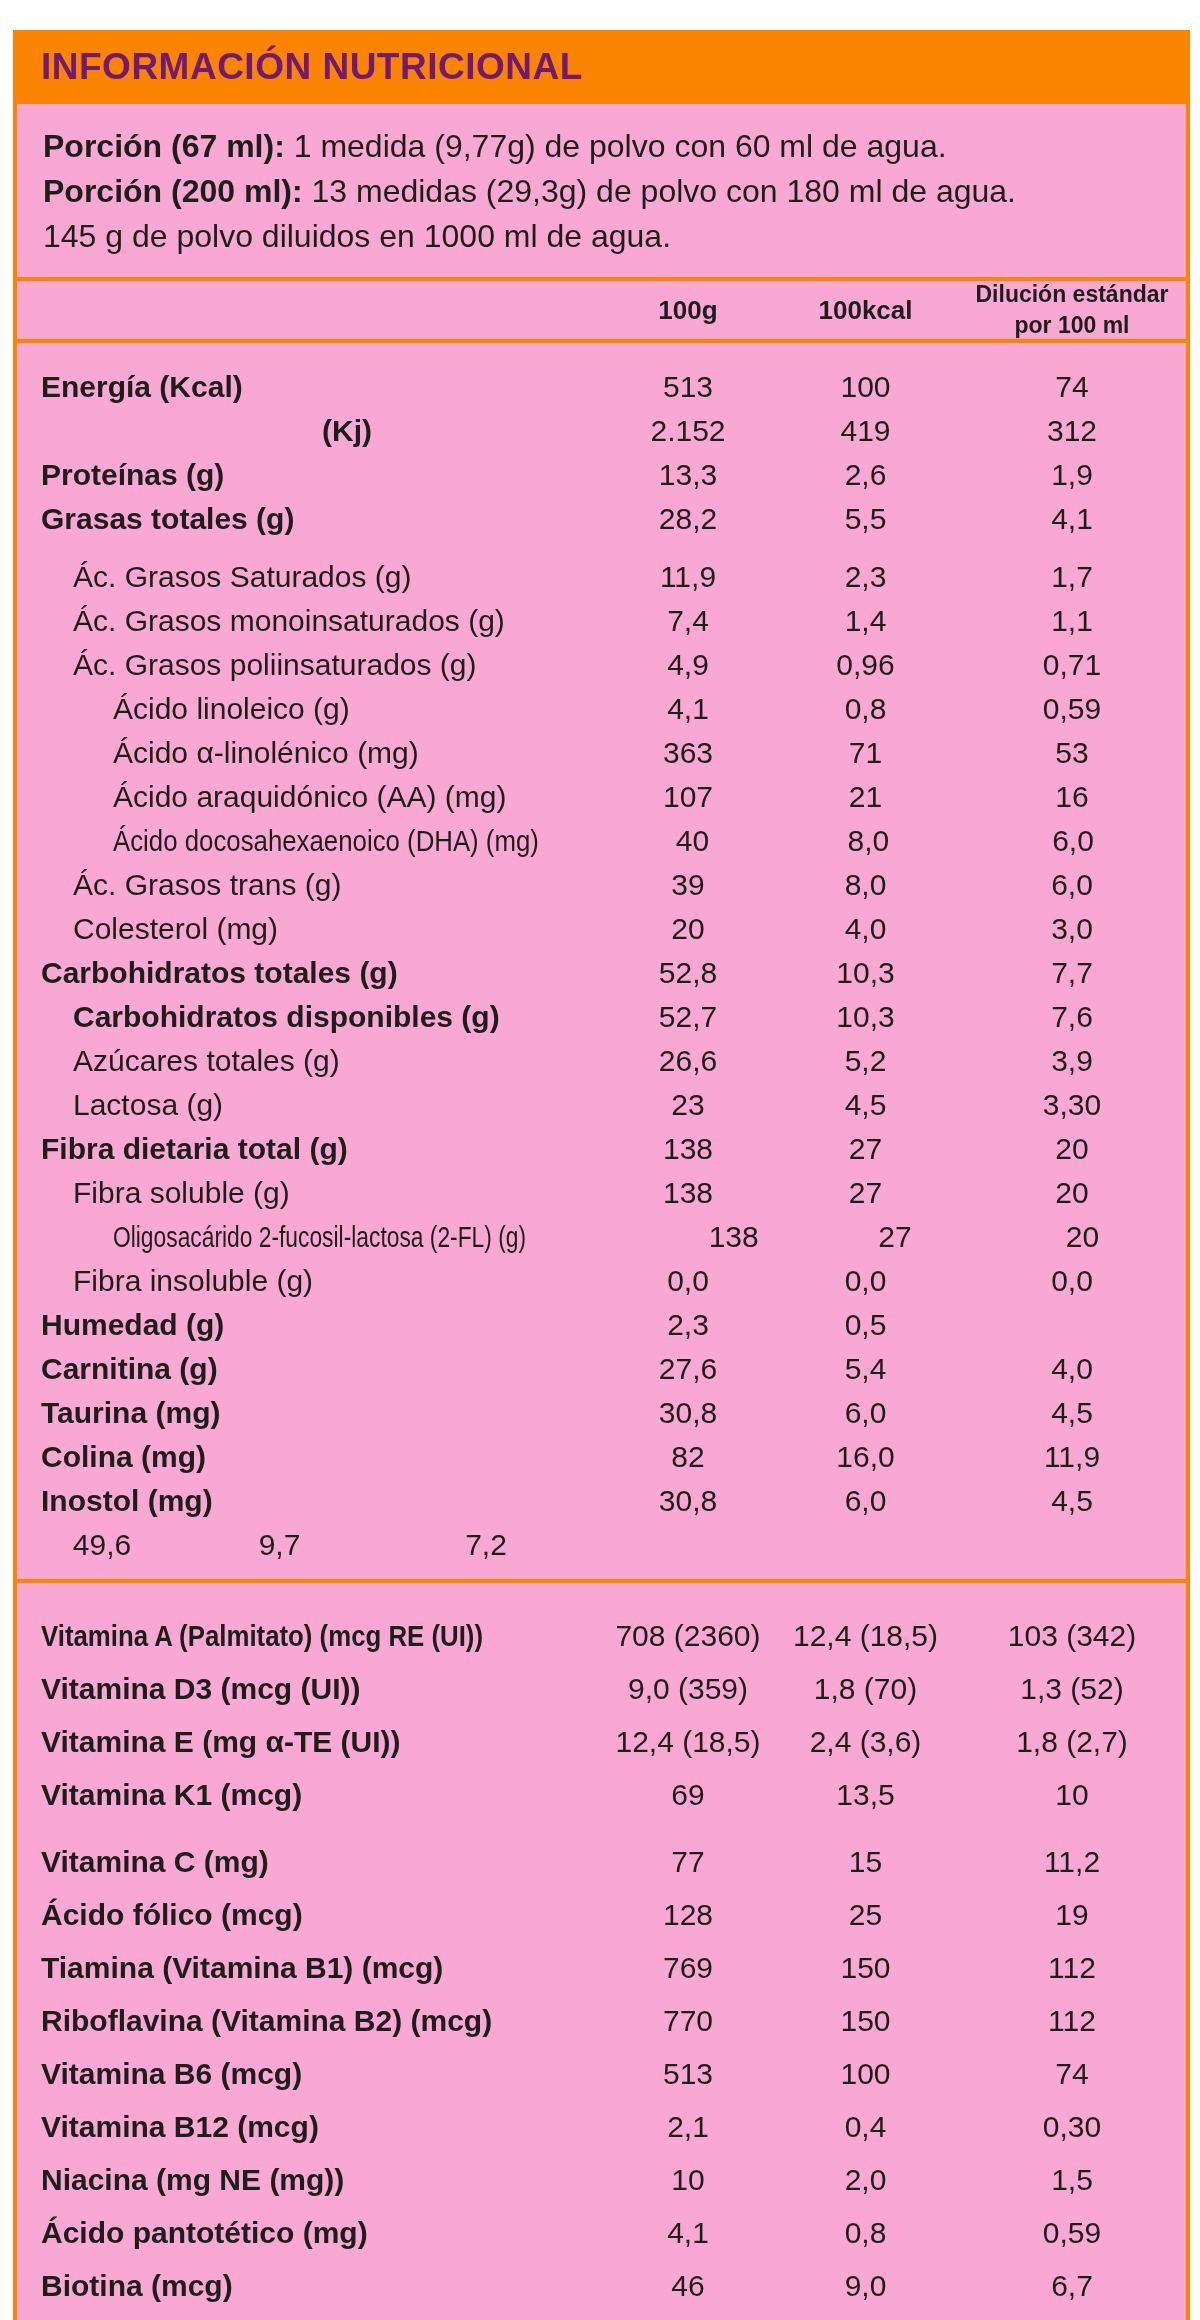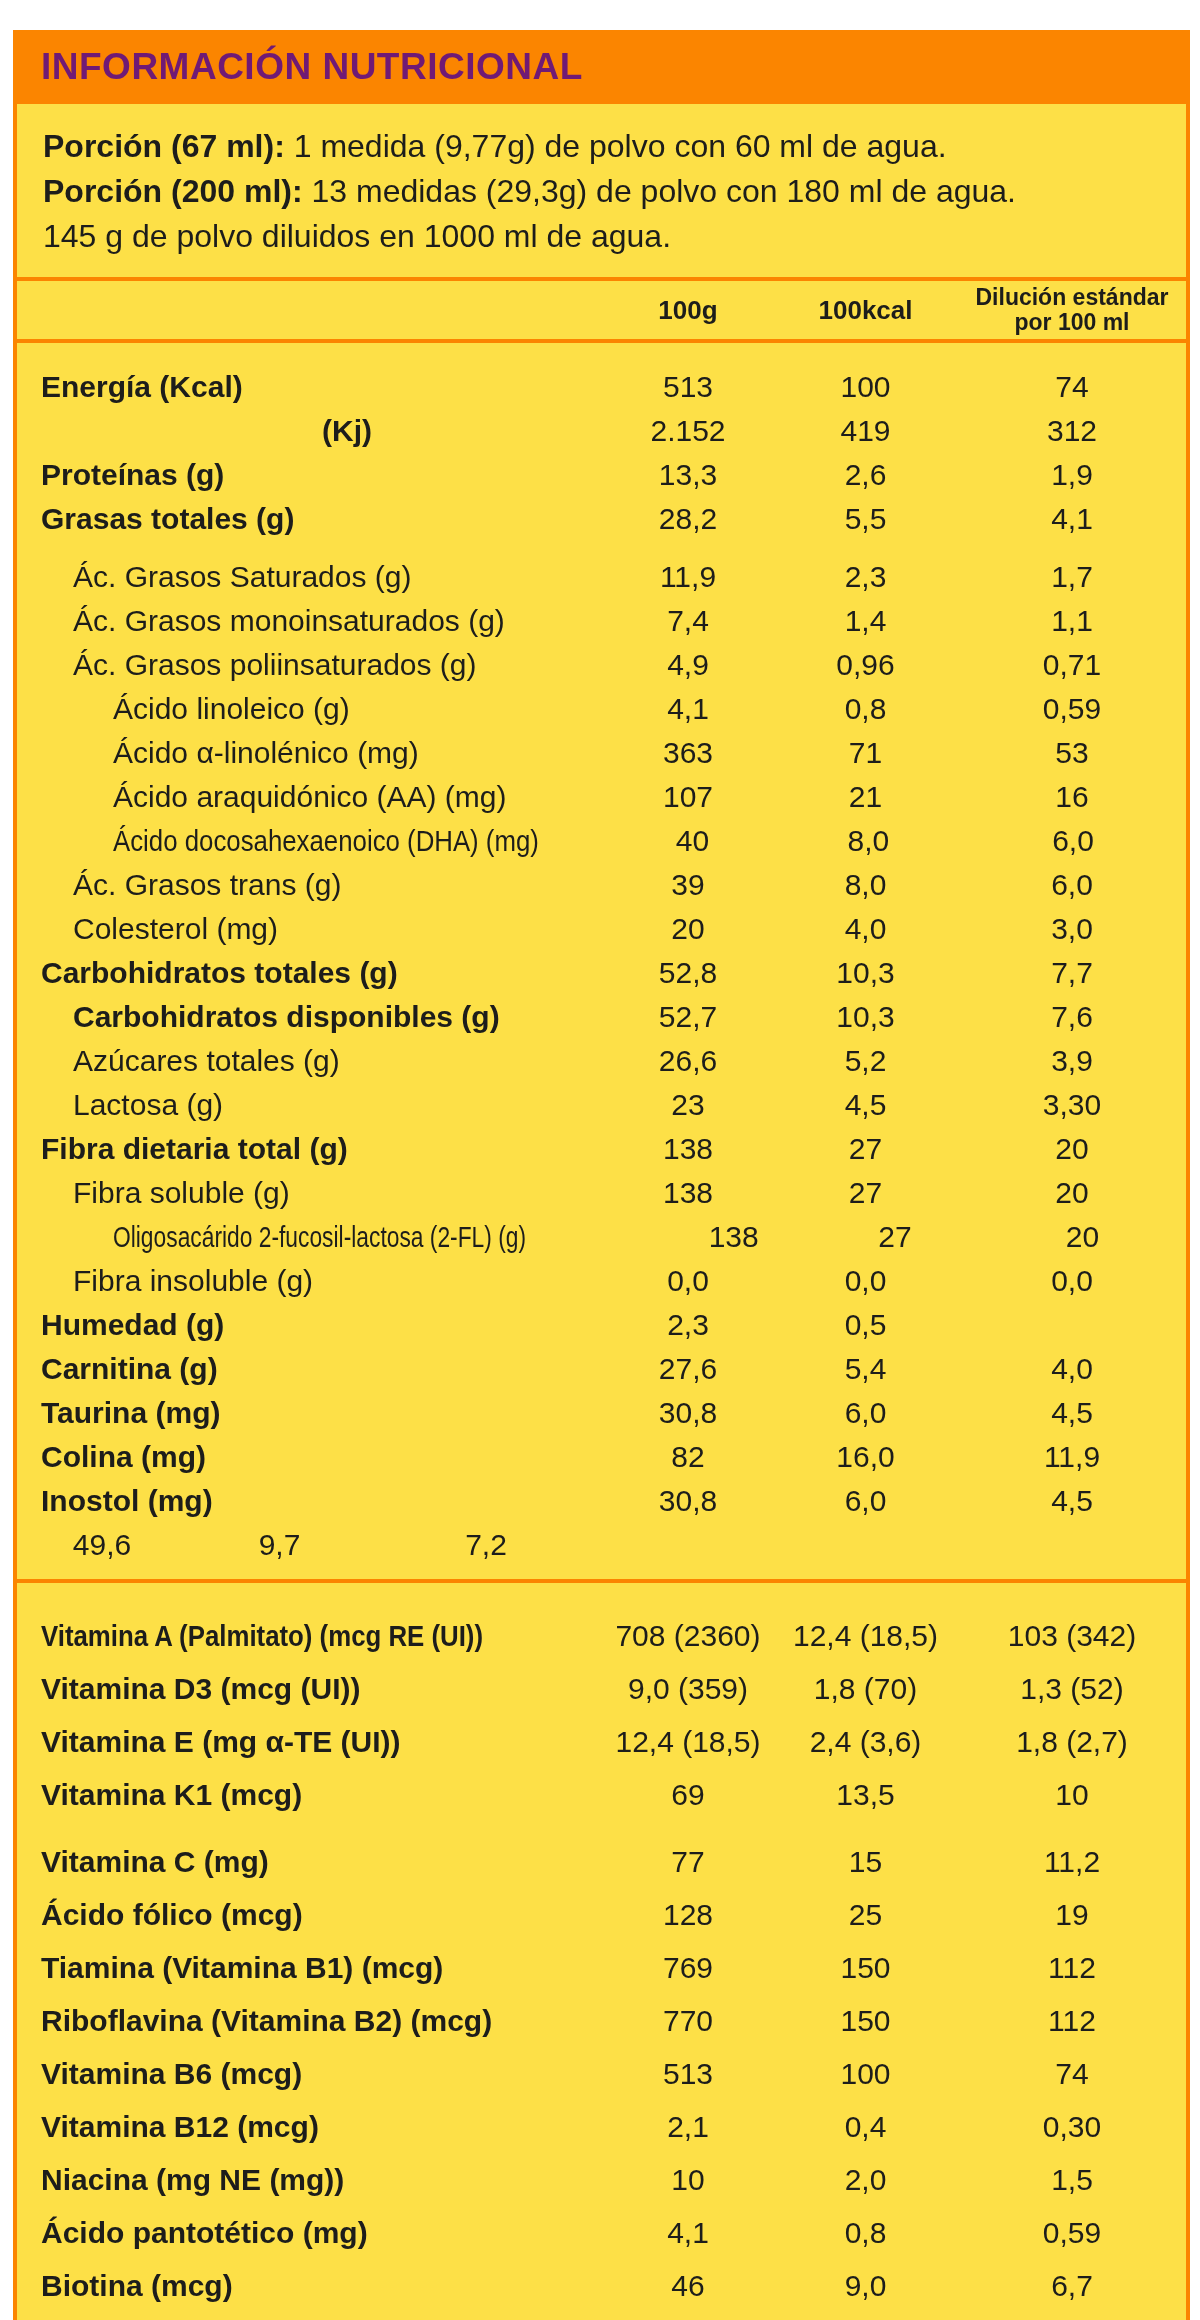--- a/index.html
+++ b/index.html
@@ -13,35 +13,35 @@
     font-family:"Liberation Sans", sans-serif;color:var(--text);
     position:relative;overflow:hidden;
   }
   .sheet{position:absolute;left:13px;top:30px;width:1177px;}
   .band{
     background:var(--accent);color:#701a75;height:74px;
     display:flex;align-items:center;padding-left:28px;
     font-weight:700;font-size:37px;letter-spacing:.5px;
   }
   .box{
-    background:#fde047;
+    background:#f9a8d4;
     border:0 solid var(--accent);
     border-left-width:4px;border-right-width:4px;border-bottom-width:4px;
   }
   
   .serving{padding:20px 10px 18px 26px;font-size:32px;line-height:45px;}
   .serving p{margin:0;}
   .serving strong{font-weight:700;}
   
   .colhead{display:flex;align-items:center;height:62px;}
   .colhead .spacer{flex:1;}
   .chc{text-align:center;font-weight:700;font-size:26px;}
   .c1{width:170px;}
   .c2{width:185px;}
-  .c3{width:228px;font-size:23px;line-height:25px;text-align:center;}
+  .c3{width:228px;font-size:23px;line-height:31px;text-align:center;}
   
   .rows{padding:22px 0 12px 0;}
   .vits{padding:26px 0 16px 0;}
   .row{display:flex;align-items:center;min-height:44px;font-size:30px;}
   .vits .row{min-height:53px;}
   .rows .row:nth-child(5){margin-top:14px;}
   .row .lbl{flex:1;padding-left:24px;}
   .row .lbl span{display:inline-block;white-space:nowrap;}
   .row.i1 .lbl{padding-left:56px;}
   .row.i2 .lbl{padding-left:96px;}

